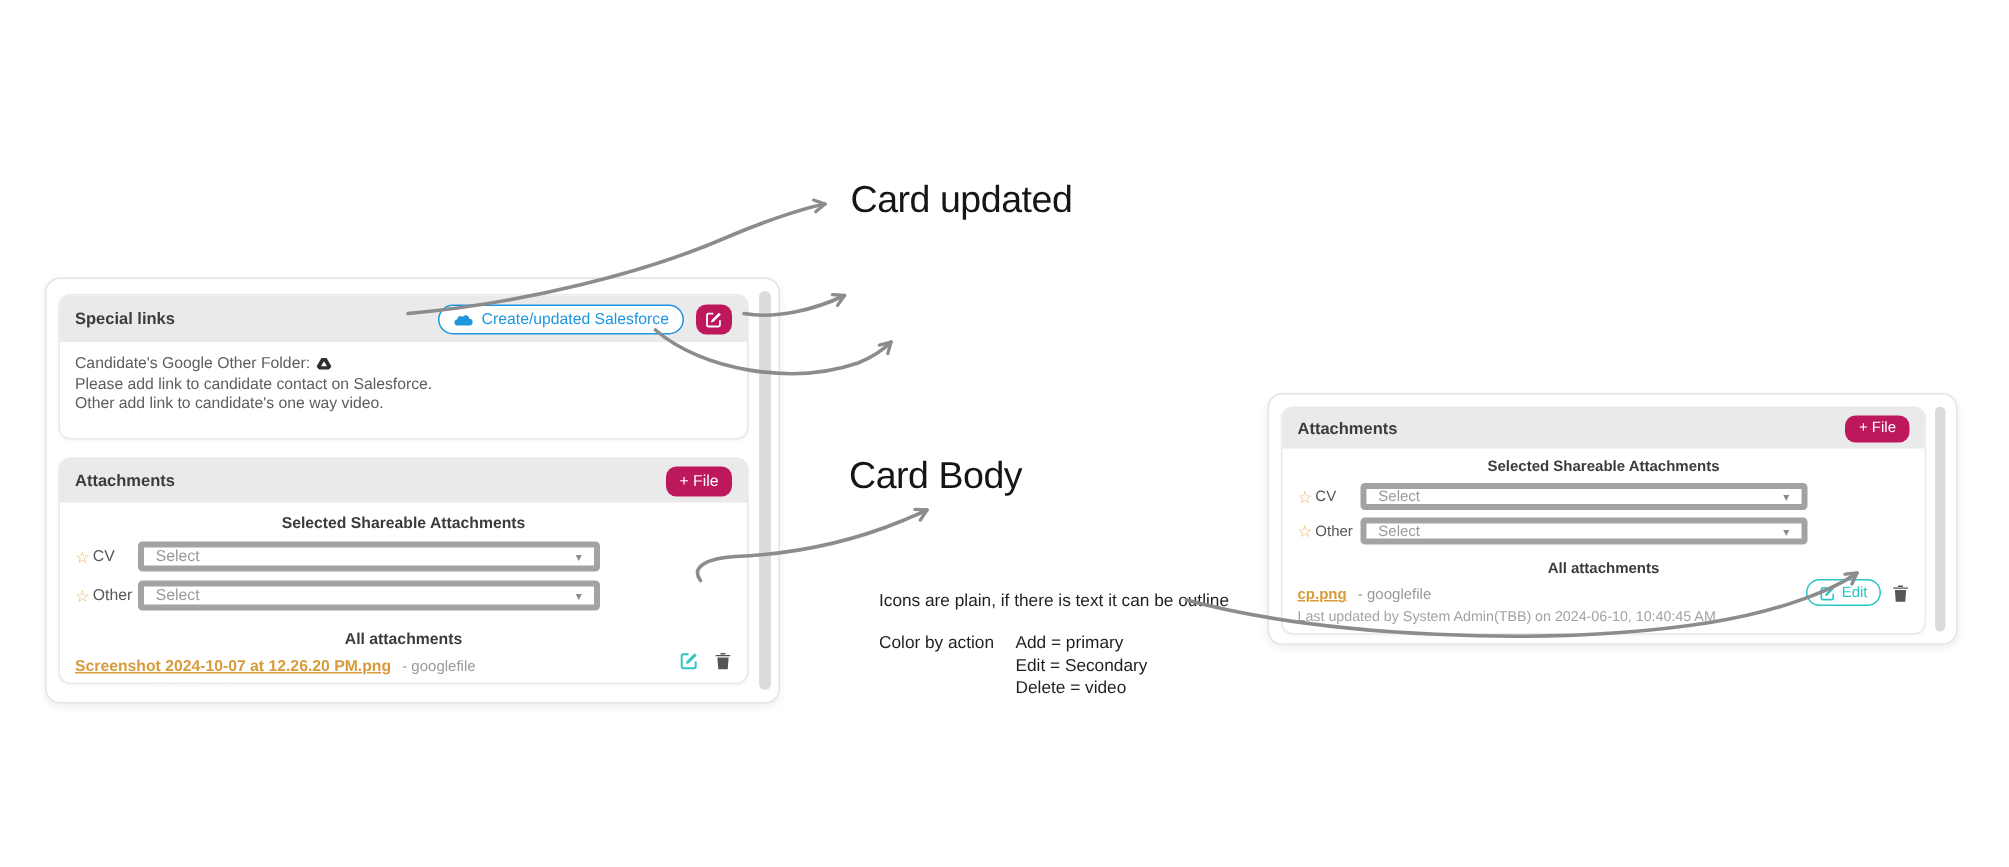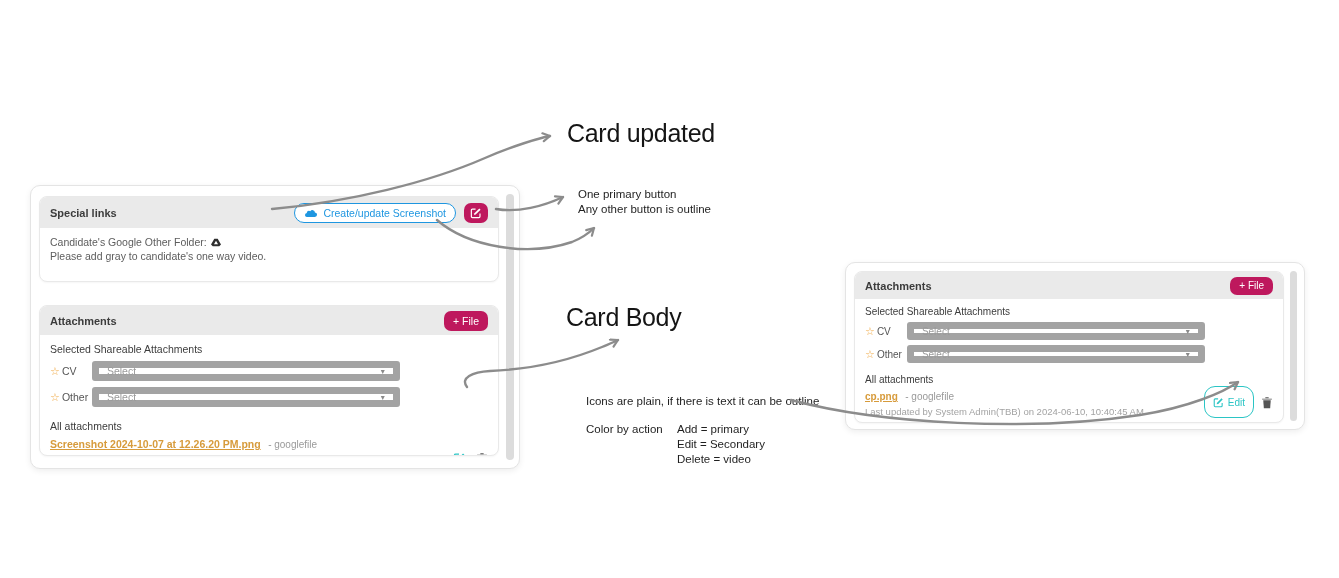--- a/index.html
+++ b/index.html
@@ -30,34 +30,34 @@
   .btn-outline-primary { display:inline-flex; align-items:center; gap:5px;
     border:1px solid #1e96e0; color:#1e96e0; background:#fff; border-radius:12px;
     height:20px; padding:0 9px; font-size:10.5px; cursor:pointer; white-space:nowrap; }
   .btn-solid-primary { display:inline-flex; align-items:center; justify-content:center;
     gap:4px; background:#be185d; color:#fff; border:none; border-radius:7px;
     height:20px; padding:0 9px; font-size:10.5px; font-weight:normal; cursor:pointer;
     white-space:nowrap; }
   .btn-icon-solid { width:24px; padding:0; }
   .btn-outline-teal { display:inline-flex; align-items:center; gap:4px;
     border:1px solid #2bc5c5; color:#2bc5c5; background:#fff; border-radius:11px;
-    height:32px; padding:0 8px; font-size:10px; cursor:pointer; white-space:nowrap; }
+    height:18px; padding:0 8px; font-size:10px; cursor:pointer; white-space:nowrap; }
 
   
   .sec-body { padding:8px 10px; }
   .body-line { font-size:10.5px; color:#5d5d5d; line-height:13.5px; display:flex;
     align-items:center; gap:4px; }
-  .bold-label { font-size:10.5px; font-weight:normal; color:#3c3c3c; }
+  .bold-label { font-size:10.5px; font-weight:bold; color:#3c3c3c;text-align:center; }
 
   
   .sel-row { display:flex; align-items:center; margin-top:6px; }
   .star { color:#f0ad4e; font-size:11px; margin-right:2px; }
   .sel-label { font-size:10.5px; color:#555; }
   .select-box { display:flex; align-items:center; justify-content:space-between;
-    border:7px solid #a3a3a3; border-radius:3px; height:20px; padding:0 8px;
+    border:4px solid #a3a3a3; border-radius:3px; height:20px; padding:0 8px;
     background:#fff; cursor:pointer; }
   .select-text { font-size:10.5px; color:#9a9a9a; }
   .caret { font-size:8px; color:#8a8a8a; }
 
   
   .file-link { font-size:10.5px; font-weight:bold; color:#d79b3b;
     text-decoration:underline; cursor:pointer; }
   .file-type { font-size:10px; color:#9a9a9a; margin-left:3px; }
   .updated { font-size:9.5px; color:#a3a3a3; margin-top:2px; }
   .file-row { display:flex; align-items:flex-start; }
@@ -71,51 +71,52 @@
   .overlay { position:absolute; left:0; top:0; pointer-events:none; }
 </style>
 </head>
 <body>
 
 <div class="canvas">
 
   <div class="outer-card outer-left">
     <div class="scrollbar"></div>
 
-    <div class="section" style="top:10px; height:86px;">
+    <div class="section" style="top:10px; height:97px;">
       <div class="sec-header" style="height:31px;">
         <span class="sec-title">Special links</span>
         <span class="spacer"></span>
         <button class="btn-outline-primary">
           <span class="icon-btn">
             <svg width="14" height="10" viewBox="0 0 24 16">
                 <path d="M18.8 7a4.4 4.4 0 0 0-8-2A3.6 3.6 0 0 0 4.8 8 3.4 3.4 0 0 0 5.4 14.8h12.8a3.9 3.9 0 0 0 .6-7.8z" fill="#1e96e0"></path>
               </svg>
           </span>
-          <span>Create/update Screenshot</span>
+          <span>Create/updated Salesforce</span>
         </button>
         <button class="btn-solid-primary btn-icon-solid">
           <span class="icon-btn">
             <svg width="12" height="12" viewBox="0 0 16 16" fill="none" stroke="#fff" stroke-width="1.6">
                 <path d="M13.3 8.6v4.2a1.4 1.4 0 0 1-1.4 1.4H3.2a1.4 1.4 0 0 1-1.4-1.4V4.1a1.4 1.4 0 0 1 1.4-1.4h4.2"></path>
                 <path d="M12.4 1.9l1.7 1.7-6.5 6.5-2.3.6.6-2.3z" fill="#fff" stroke="none"></path>
               </svg>
           </span>
         </button>
       </div>
       <div class="sec-body">
         <div class="body-line">
           <span>Candidate's Google Other Folder:</span>
           <span class="icon-btn">
             <svg width="10" height="9" viewBox="0 0 16 14">
                 <path d="M10.7 0.8H5.3L0 10l2.8 3h10.4L16 10zM8 4.2l3.2 5.4H4.8z" fill="#2f2f2f" fill-rule="evenodd"></path>
               </svg>
           </span>
         </div>
-        <div class="body-line">Please add gray to candidate's one way video.</div>
+        <div class="body-line">Please add link to candidate contact on Salesforce.</div>
+        <div class="body-line">Other add link to candidate's one way video.</div>
       </div>
     </div>
 
     <div class="section" style="top:119px; height:151px;">
       <div class="sec-header" style="height:29px;">
         <span class="sec-title">Attachments</span>
         <span class="spacer"></span>
         <button class="btn-solid-primary">+ File</button>
       </div>
       <div class="sec-body">
@@ -130,21 +131,21 @@
         </div>
         <div class="sel-row">
           <span class="star">☆</span>
           <span class="sel-label" style="width:30px;">Other</span>
           <div class="select-box" style="width:308px;">
             <span class="select-text">Select</span>
             <span class="caret">▾</span>
           </div>
         </div>
         <div class="bold-label" style="margin-top:13px;">All attachments</div>
-        <div class="file-row" style="margin-top:2px;align-items:flex-end;">
+        <div class="file-row" style="margin-top:2px;">
           <div>
             <span class="file-link">Screenshot 2024-10-07 at 12.26.20 PM.png</span>
             <span class="file-type">- googlefile</span>
             <div class="updated">Last updated by hiba M(TBB) on 2024-10-09, 9:56:37 PM</div>
           </div>
           <div class="file-icons">
             <button class="icon-btn">
               <svg width="13" height="13" viewBox="0 0 16 16" fill="none" stroke="#2bc5c5" stroke-width="1.6">
                   <path d="M13.3 8.6v4.2a1.4 1.4 0 0 1-1.4 1.4H3.2a1.4 1.4 0 0 1-1.4-1.4V4.1a1.4 1.4 0 0 1 1.4-1.4h4.2"></path>
                   <path d="M12.4 1.9l1.7 1.7-6.5 6.5-2.3.6.6-2.3z" fill="#2bc5c5" stroke="none"></path>
@@ -216,24 +217,20 @@
             </button>
           </div>
         </div>
       </div>
     </div>
   </div>
 
   <div class="big-label" style="left:567px; top:119px;">Card updated</div>
   <div class="big-label" style="left:566px; top:303px;">Card Body</div>
 
-  <div class="note" style="left:578px; top:187px;">
-    <div>One primary button</div>
-    <div>Any other button is outline</div>
-  </div>
 
   <div class="note" style="left:586px; top:394px;">Icons are plain, if there is text it can be outline</div>
 
   <div class="note" style="left:586px; top:422px;">Color by action</div>
   <div class="note" style="left:677px; top:422px;">
     <div>Add = primary</div>
     <div>Edit = Secondary</div>
     <div>Delete = video</div>
   </div>
 

